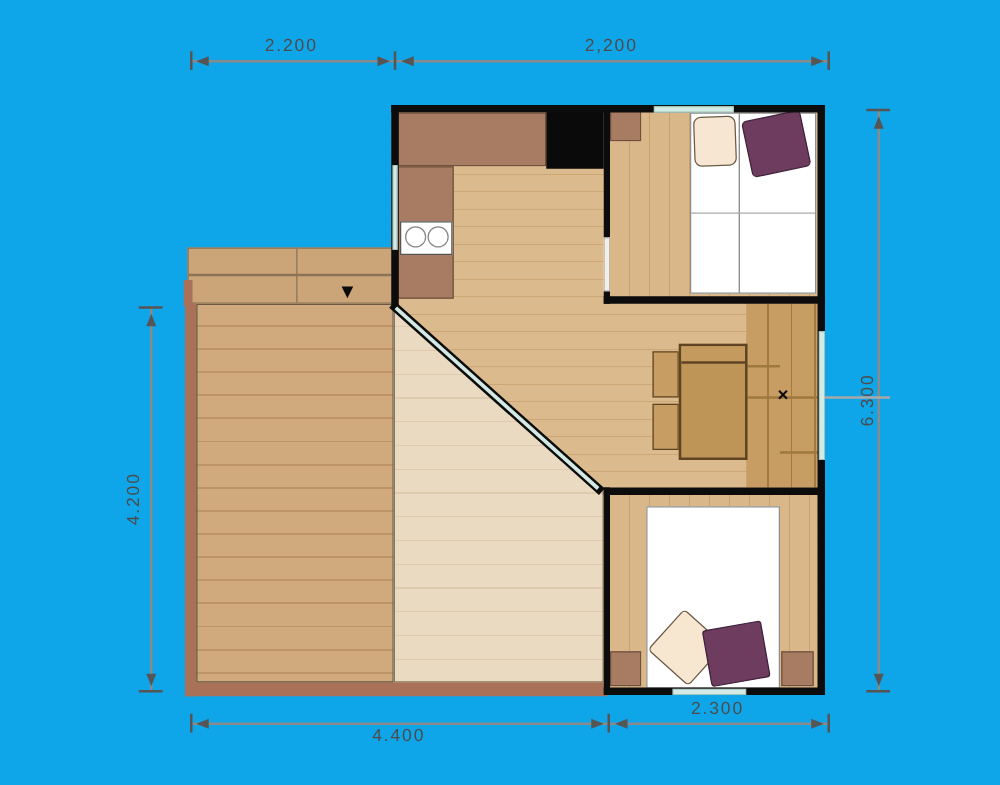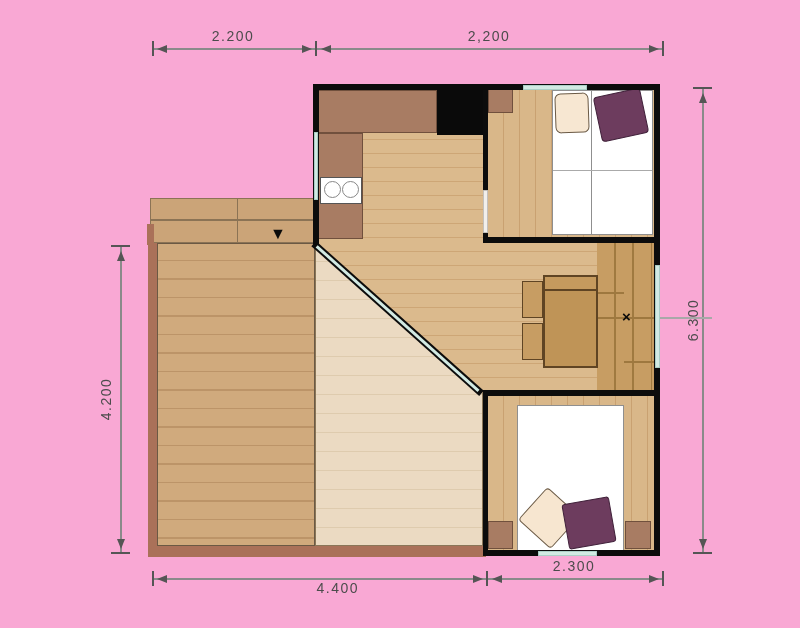--- a/index.html
+++ b/index.html
@@ -1,16 +1,16 @@
 <!DOCTYPE html>
 <html><head>
 <meta charset="utf-8">
 <style>
   html,body{margin:0;padding:0;background:#fff;}
-  .plan{position:relative;width:800px;height:628px;background:#f9a8d4;overflow:hidden;
+  .plan{position:relative;width:800px;height:628px;background:#0ea5e9;overflow:hidden;
         font-family:"Liberation Sans",sans-serif;}
   .abs{position:absolute;}
   
   .dimline{background:#8a8a8a;}
   .dimbar-v{width:1.5px;height:15px;background:#555;}
   .dimbar-h{width:19px;height:1.5px;background:#555;}
   .dimtxt{color:#4c4c4c;font-size:14px;letter-spacing:1.5px;text-align:center;white-space:nowrap;}
   .rot{transform:rotate(-90deg);transform-origin:center center;}
   .ah{width:0;height:0;border:4px solid transparent;}
   .ah-l{border-right:10px solid #555;}
@@ -50,21 +50,21 @@
   <div class="abs dimtxt" style="left:449px;top:28px;width:80px;">2,200</div>
 
   <div class="abs dimline" style="left:152px;top:578px;width:511px;height:1.5px;"></div>
   <div class="abs dimbar-v" style="left:152px;top:571px;"></div>
   <div class="abs dimbar-v" style="left:486px;top:571px;"></div>
   <div class="abs dimbar-v" style="left:662px;top:571px;"></div>
   <div class="abs ah ah-l" style="left:153px;top:575px;"></div>
   <div class="abs ah ah-r" style="left:473px;top:575px;"></div>
   <div class="abs ah ah-l" style="left:488px;top:575px;"></div>
   <div class="abs ah ah-r" style="left:649px;top:575px;"></div>
-  <div class="abs dimtxt" style="left:279px;top:580px;width:80px;text-align:right;">4.400</div>
+  <div class="abs dimtxt" style="left:279px;top:580px;width:80px;">4.400</div>
   <div class="abs dimtxt" style="left:534px;top:558px;width:80px;">2.300</div>
 
   <div class="abs dimline" style="left:120px;top:245px;width:1.5px;height:308px;"></div>
   <div class="abs dimbar-h" style="left:111px;top:245px;"></div>
   <div class="abs dimbar-h" style="left:111px;top:552px;"></div>
   <div class="abs ah ah-u" style="left:117px;top:247px;"></div>
   <div class="abs ah ah-d" style="left:117px;top:539px;"></div>
   <div class="abs dimtxt rot" style="left:76px;top:391px;width:60px;">4.200</div>
 
   <div class="abs dimline" style="left:702px;top:87px;width:1.5px;height:466px;"></div>

